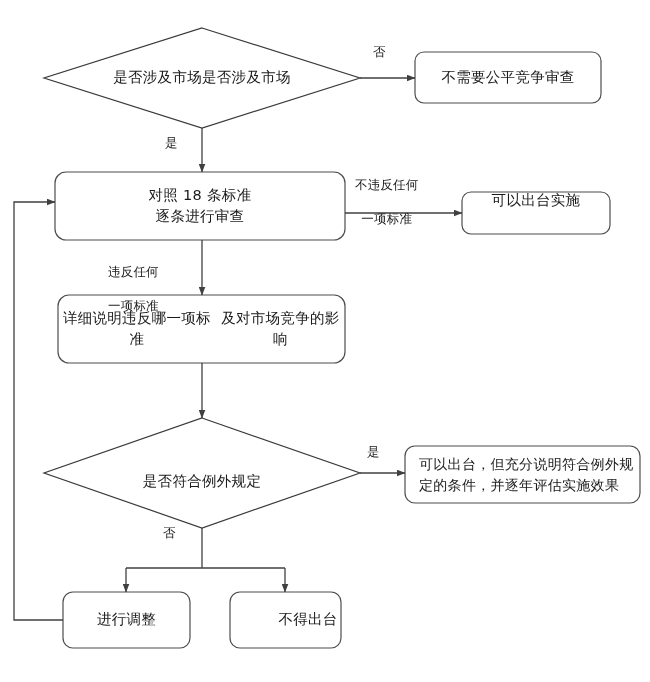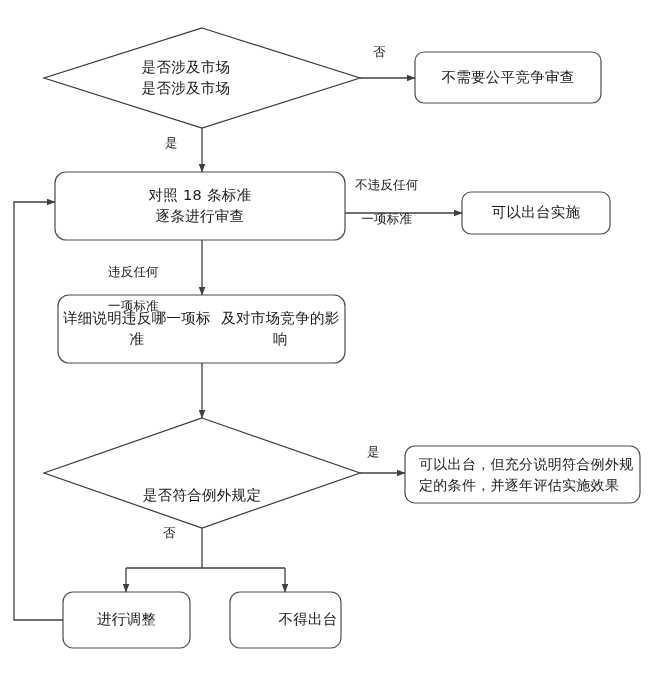--- a/index.html
+++ b/index.html
@@ -110,40 +110,40 @@
     <path class="connector" d="M 360,473 L 405,473" marker-end="url(#arrowhead)"></path>
 
     <path class="connector" d="M 202,528 L 202,568"></path>
     <path class="connector" d="M 126,568 L 285,568"></path>
     <path class="connector" d="M 126,568 L 126,592" marker-end="url(#arrowhead)"></path>
     <path class="connector" d="M 285,568 L 285,592" marker-end="url(#arrowhead)"></path>
 
     <path class="connector" d="M 63,620 L 14,620 L 14,202 L 55,202" marker-end="url(#arrowhead)"></path>
   </svg>
 
-  <div class="node-text" style="left:76px; top:48px; width:220px; height:60px; flex-direction:column;text-align:right;">
+  <div class="node-text" style="left:92px; top:48px; width:220px; height:60px; flex-direction:row;text-align:right;">
     <span>是否涉及市场</span>
     <span>是否涉及市场</span>
   </div>
 
   <div class="node-text" style="left:415px; top:52px; width:186px; height:51px;">不需要公平竞争审查</div>
 
   <div class="node-text" style="left:55px; top:172px; width:290px; height:68px; flex-direction:column;">
     <span>对照 18 条标准</span>
     <span>逐条进行审查</span>
   </div>
 
-  <div class="node-text" style="left:462px; top:192px; width:148px; height:42px;">可以出台实施</div>
+  <div class="node-text" style="left:462px; top:180px; width:148px; height:42px;">可以出台实施</div>
 
   <div class="node-text" style="left:58px; top:295px; width:287px; height:68px; flex-direction:row;">
     <span>详细说明违反哪一项标准</span>
     <span>及对市场竞争的影响</span>
   </div>
 
-  <div class="node-text" style="left:82px; top:476px; width:240px; height:40px;">是否符合例外规定</div>
+  <div class="node-text" style="left:82px; top:462px; width:240px; height:40px;">是否符合例外规定</div>
 
   <div class="node-text small" style="left:409px; top:446px; width:227px; height:57px; flex-direction:column; align-items:flex-start; padding-left:10px;">
     <span>可以出台，但充分说明符合例外规</span>
     <span>定的条件，并逐年评估实施效果</span>
   </div>
 
   <div class="node-text" style="left:63px; top:592px; width:127px; height:56px;">进行调整</div>
 
   <div class="node-text" style="left:230px; top:592px; width:111px; height:56px;padding-left:45px;">不得出台</div>
 

